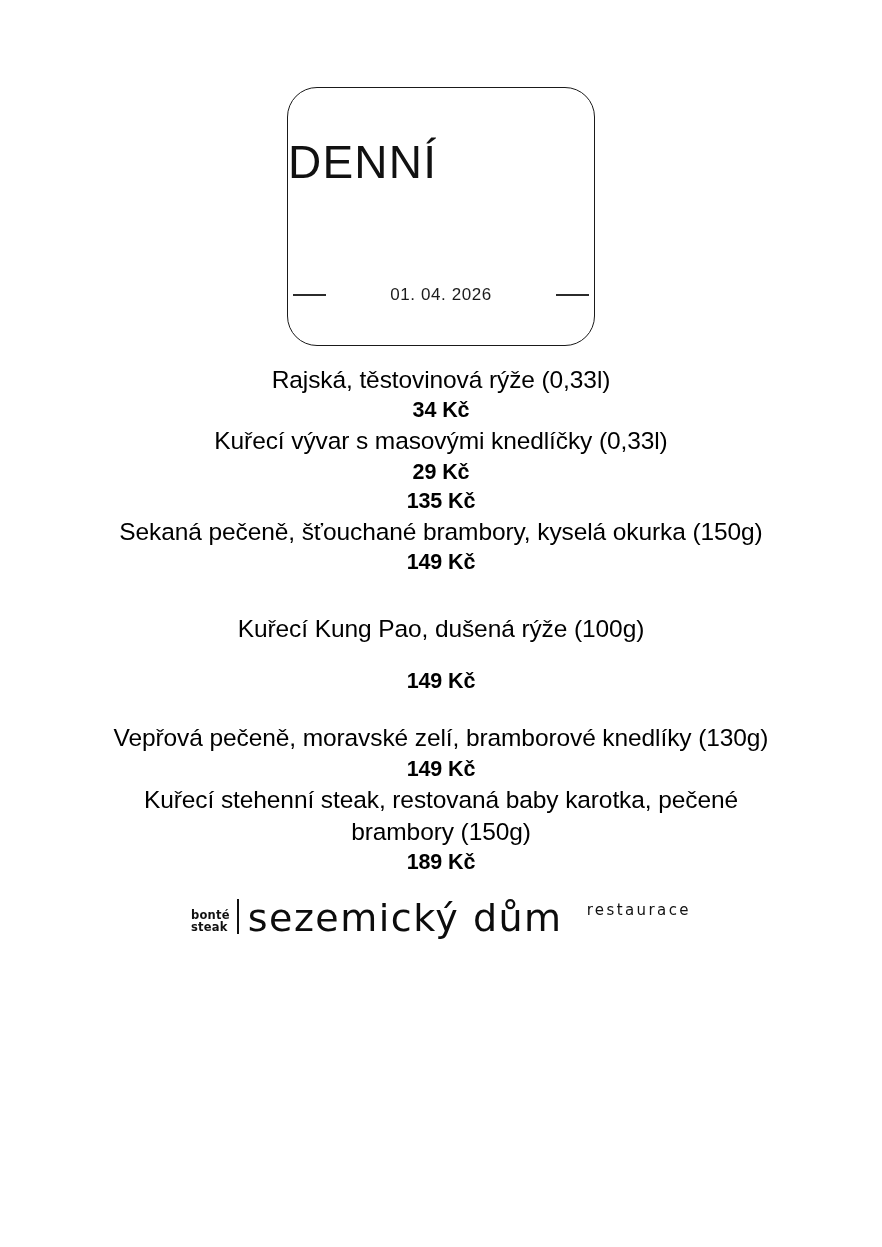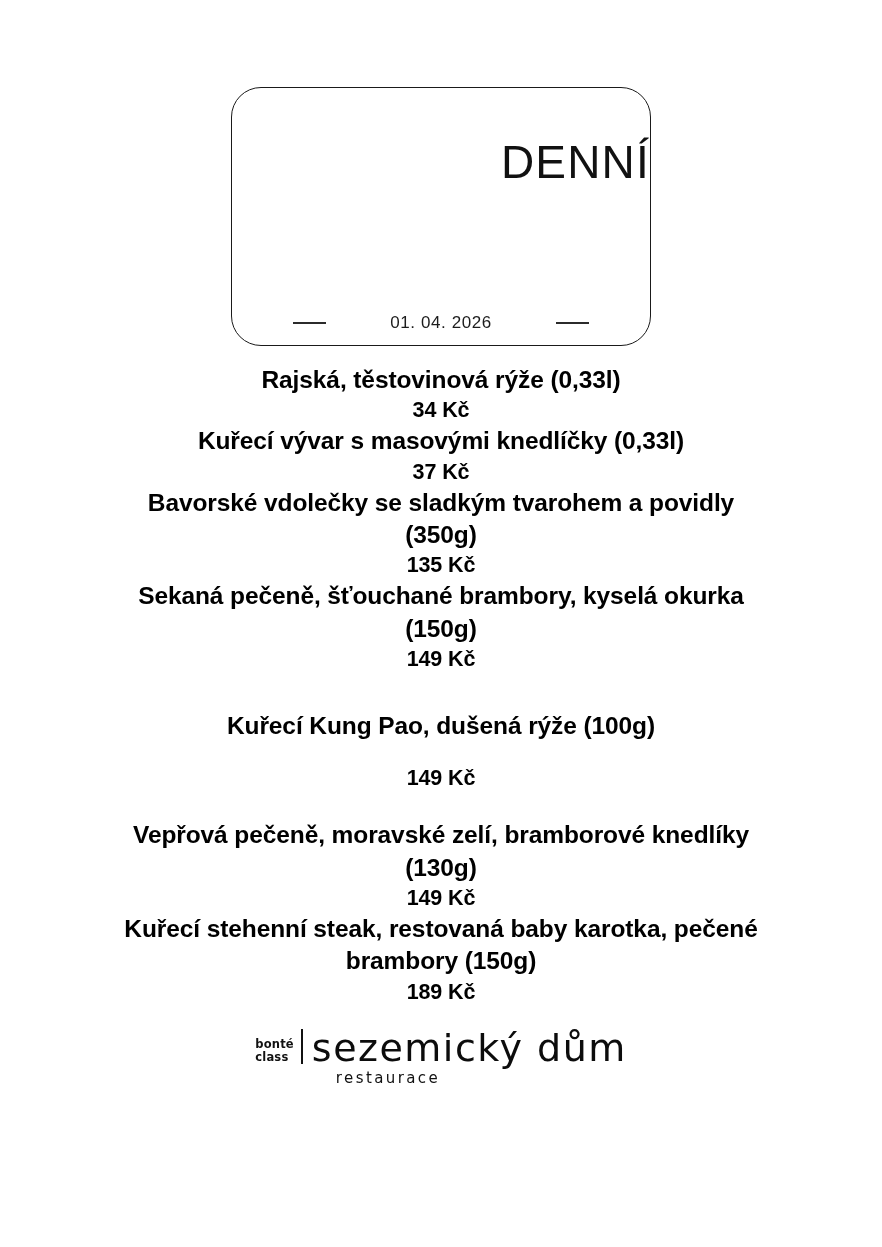--- a/index.html
+++ b/index.html
@@ -21,46 +21,46 @@
     height: 1247px;
     position: relative;
     display: flex;
     flex-direction: column;
     align-items: center;
   }
 
   
   .header-card {
     box-sizing: border-box;
-    width: 420px;
+    width: 308px;
     height: 259px;
     margin-top: 87px;
     border: 1.5px solid #1a1a1a;
     border-radius: 30px;
     background: #ffffff;
     display: flex;
     flex-direction: column;
-    align-items: flex-end;
+    align-items: flex-start;
     justify-content: flex-start;
     padding-top: 44px;
     position: relative;
   }
   .card-title {
     font-size: 46px;
     font-weight: 300;
     letter-spacing: 1.2px;
     line-height: 1.32;
     text-align: center;
     color: #111111;
   }
   .card-date-row {
     position: absolute;
     left: 0;
     right: 0;
-    bottom: 12px;
+    bottom: 40px;
     display: flex;
     align-items: center;
     justify-content: center;
     gap: 64px;
   }
   .date-rule {
     width: 33px;
     height: 0;
     border-top: 2.5px solid #2b2b2b;
   }
@@ -81,21 +81,21 @@
     align-items: center;
   }
   .menu-item {
     width: 100%;
     display: flex;
     flex-direction: column;
     align-items: center;
   }
   .item-name {
     font-size: 24.5px;
-    font-weight: 700;
+    font-weight: 400;
     line-height: 1.32;
     text-align: center;
     color: #000000;
     letter-spacing: -0.1px;
     max-width: 660px;
   }
   .item-price {
     font-size: 21.5px;
     font-weight: 700;
     line-height: 1.35;
@@ -127,21 +127,21 @@
   .logo-bonte span {
     font-size: 11.5px;
     font-weight: 700;
     line-height: 1.12;
     letter-spacing: 0.2px;
     color: #111111;
     font-family: "DejaVu Sans", sans-serif;
   }
   .logo-main-wrap {
     display: flex;
-    flex-direction: column;
+    flex-direction: row;
     align-items: flex-start;
   }
   .logo-main {
     font-size: 38px;
     font-weight: 400;
     line-height: 1;
     letter-spacing: 1.5px;
     color: #0c0c0c;
     font-family: "DejaVu Sans", sans-serif;
   }
@@ -174,25 +174,24 @@
 
   <div class="menu-list">
 
     <div class="menu-item">
       <div class="item-name">Rajská, těstovinová rýže (0,33l)</div>
       <div class="item-price">34 Kč</div>
     </div>
 
     <div class="menu-item">
       <div class="item-name">Kuřecí vývar s masovými knedlíčky (0,33l)</div>
-      <div class="item-price">37 Kč</div>
-    </div>
-
-    <div class="menu-item">
-      <div class="item-name">Bavorské vdolečky se sladkým tvarohem a povidly (350g)</div>
+      <div class="item-price">29 Kč</div>
+    </div>
+
+    <div class="menu-item">
       <div class="item-price">135 Kč</div>
     </div>
 
     <div class="menu-item">
       <div class="item-name">Sekaná pečeně, šťouchané brambory, kyselá okurka (150g)</div>
       <div class="item-price">149 Kč</div>
     </div>
 
     <div class="menu-item spaced-before spaced-after">
       <div class="item-name">Kuřecí Kung Pao, dušená rýže (100g)</div>
@@ -207,21 +206,21 @@
     <div class="menu-item">
       <div class="item-name">Kuřecí stehenní steak, restovaná baby karotka, pečené brambory (150g)</div>
       <div class="item-price">189 Kč</div>
     </div>
 
   </div>
 
   <div class="logo">
     <div class="logo-bonte">
       <span>bonté</span>
-      <span>class</span>
+      <span>steak</span>
     </div>
     <div class="logo-main-wrap">
       <div class="logo-main">sezemický dům</div>
       <div class="logo-sub">restaurace</div>
     </div>
   </div>
 
 </div>
 
 </body></html>

